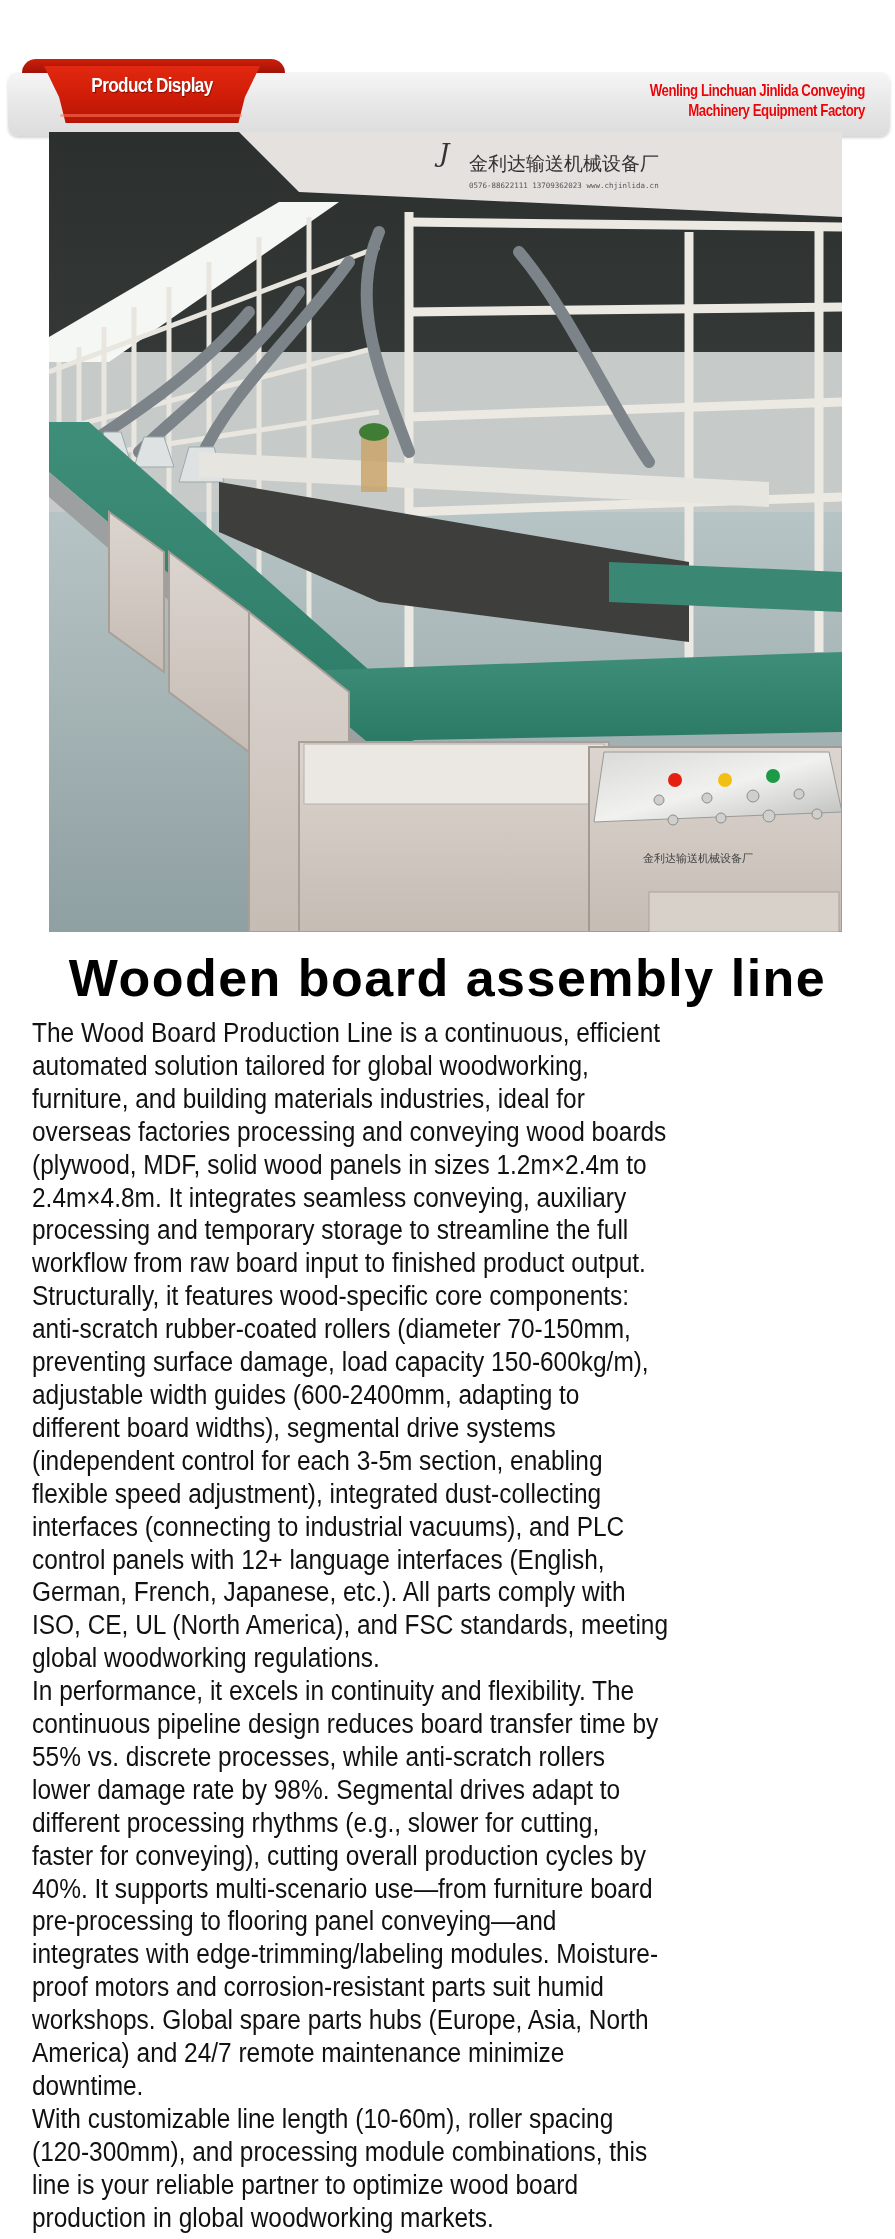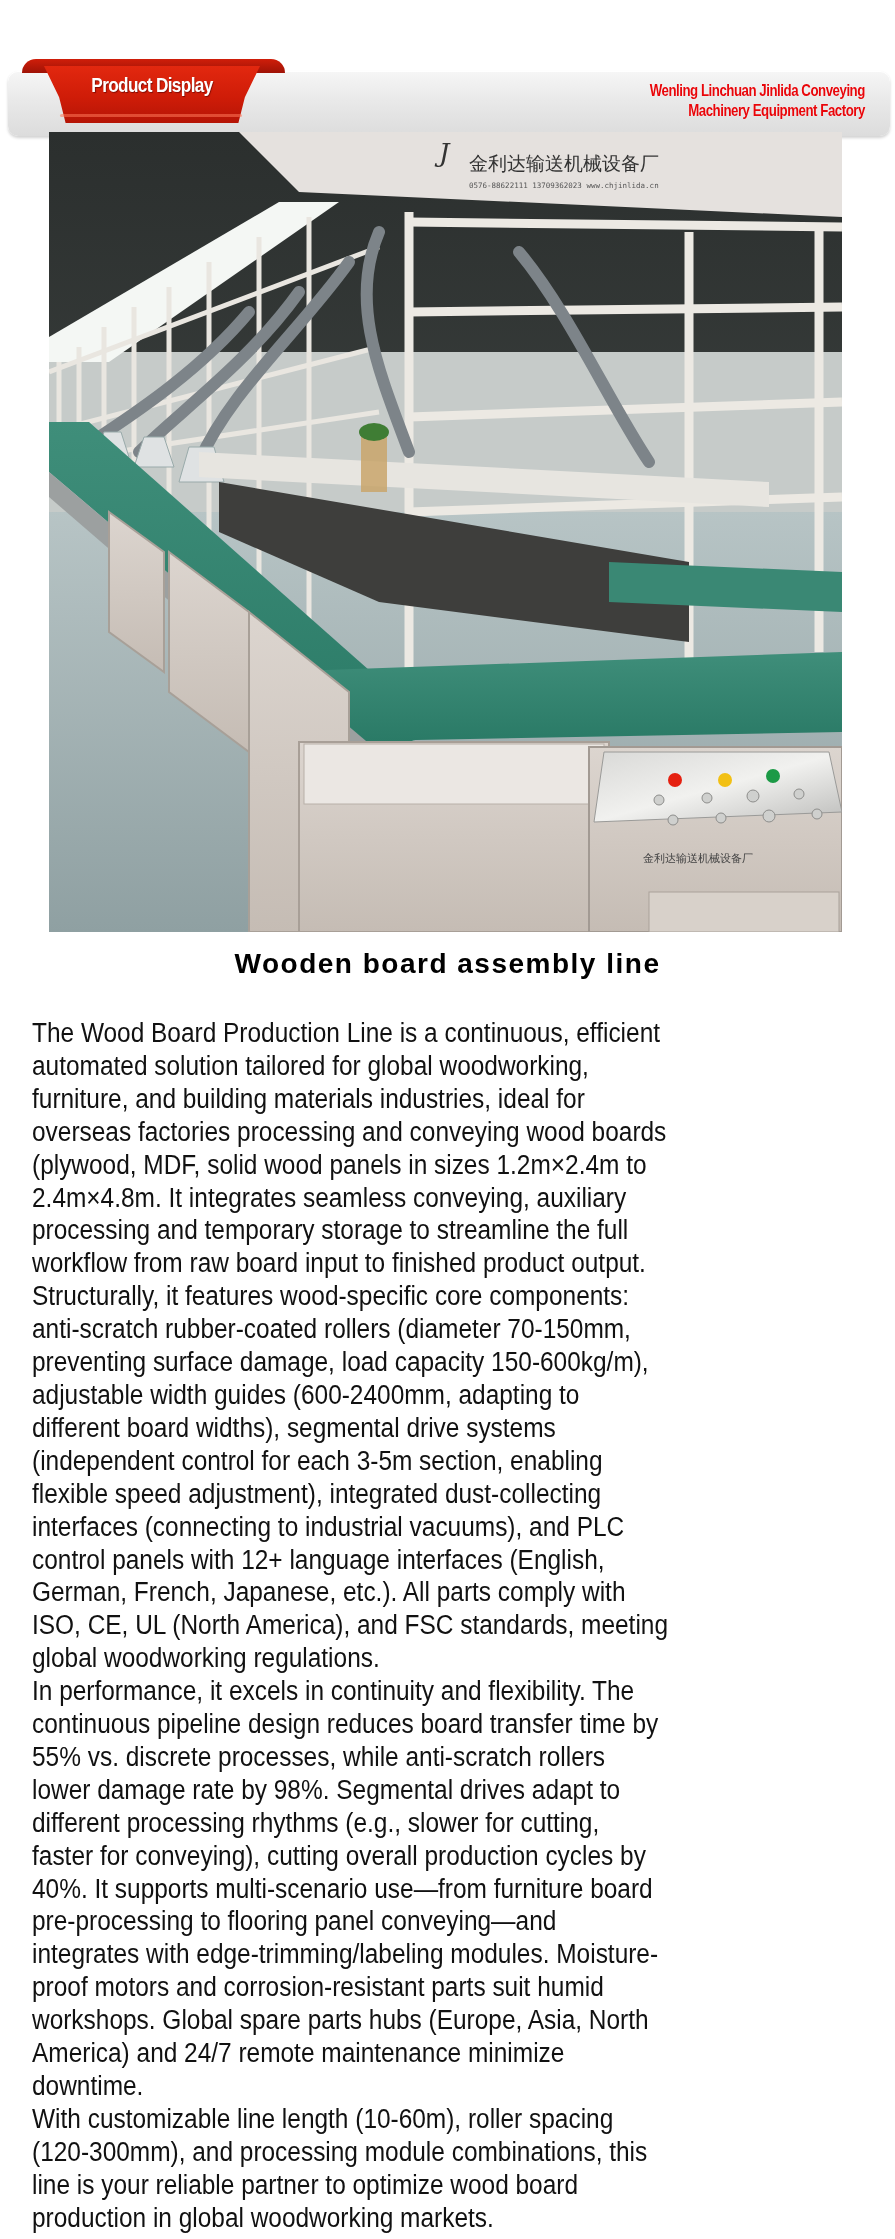--- a/index.html
+++ b/index.html
@@ -19,21 +19,21 @@
   .ribbon-label{position:absolute;left:44px;top:29px;width:216px;text-align:center;color:#ffffff;
     font-weight:bold;font-size:21px;letter-spacing:-0.8px;transform:scaleX(0.82);transform-origin:center;
     text-shadow:1px 1px 1px rgba(80,0,0,0.6);}
   .company{position:absolute;right:30px;top:37px;text-align:right;color:#e8060a;font-weight:bold;
     font-size:17px;line-height:20px;letter-spacing:-0.6px;transform:scaleX(0.78);transform-origin:right center;
     text-shadow:0 0 1px #ffffff;}
   
   .photo{position:absolute;left:49px;top:132px;width:793px;height:800px;overflow:hidden;background:#c9c6c2;}
   .photo svg{display:block;}
   
-  .title{position:absolute;left:0;top:948px;width:895px;text-align:center;font-weight:bold;font-size:28px;
+  .title{position:absolute;left:0;top:948px;width:895px;text-align:center;font-weight:bold;font-size:52px;
     letter-spacing:1.5px;color:#000000;}
   
   .body{position:absolute;left:32px;top:1017px;width:850px;color:#111111;font-size:27px;line-height:32.9px;
     letter-spacing:0px;transform:scaleX(0.905);transform-origin:left top;}
   .body p{margin:0;white-space:nowrap;}
 </style>
 </head>
 <body>
 
 <div class="banner">

